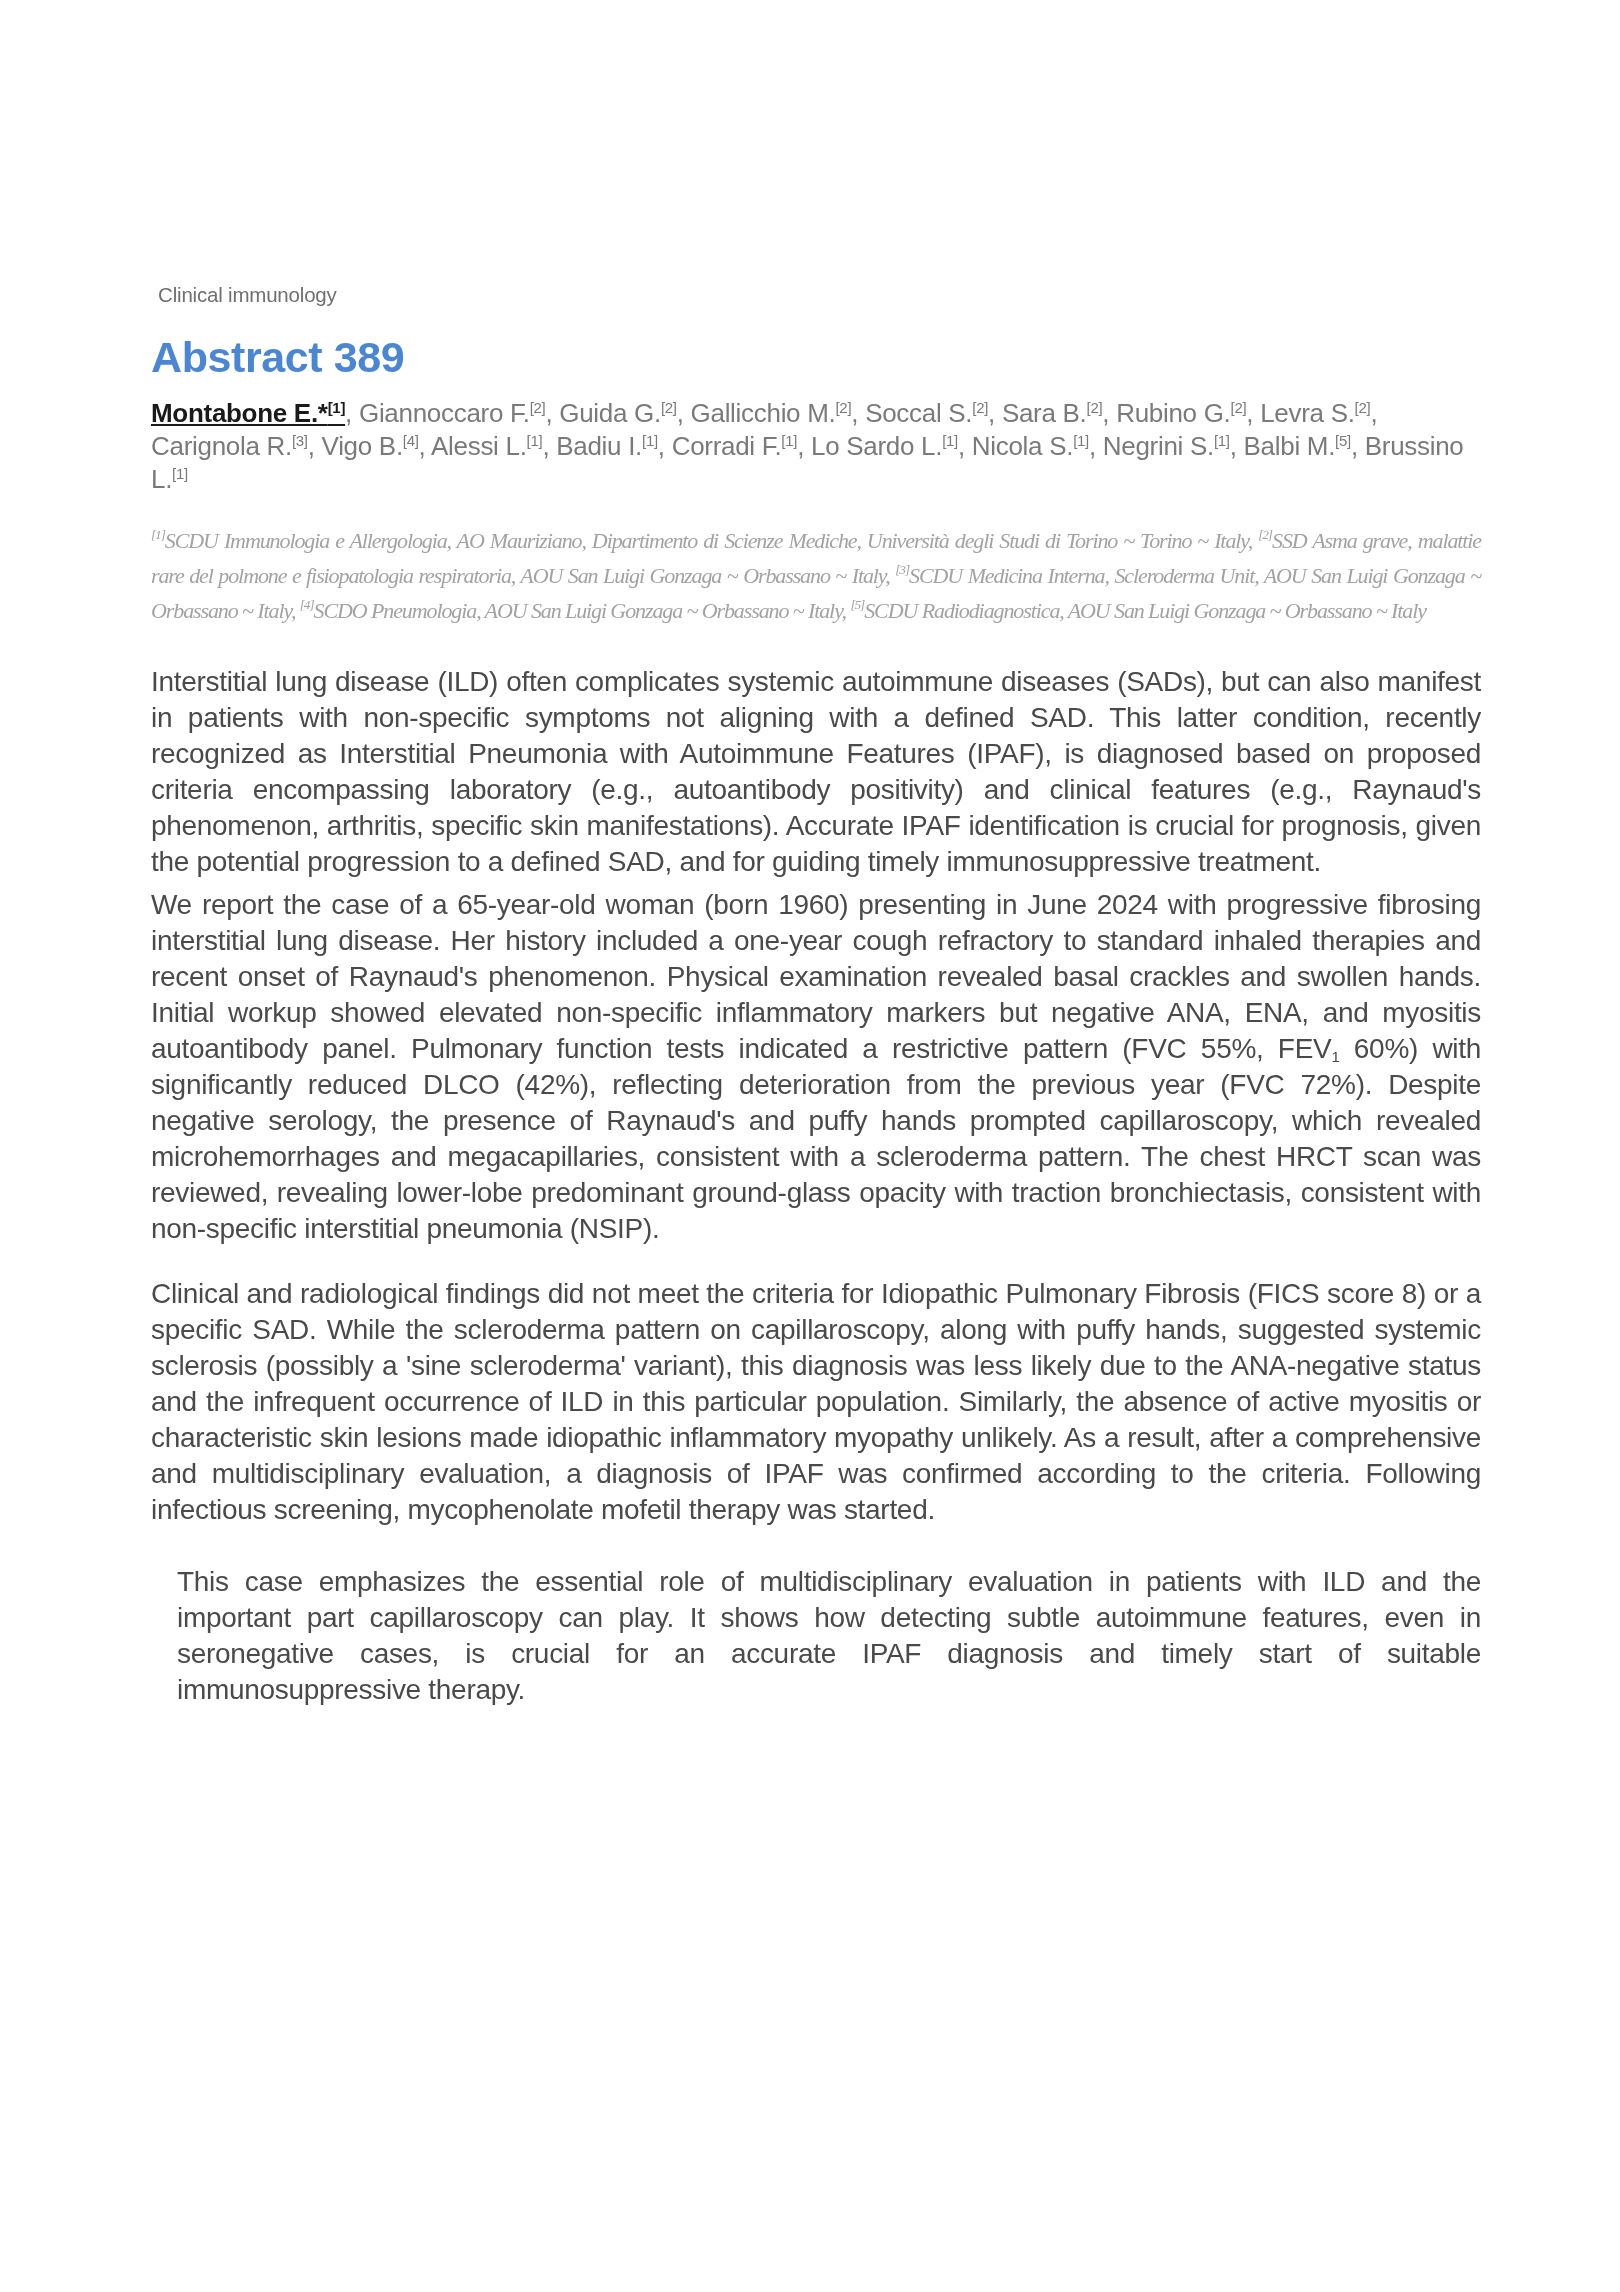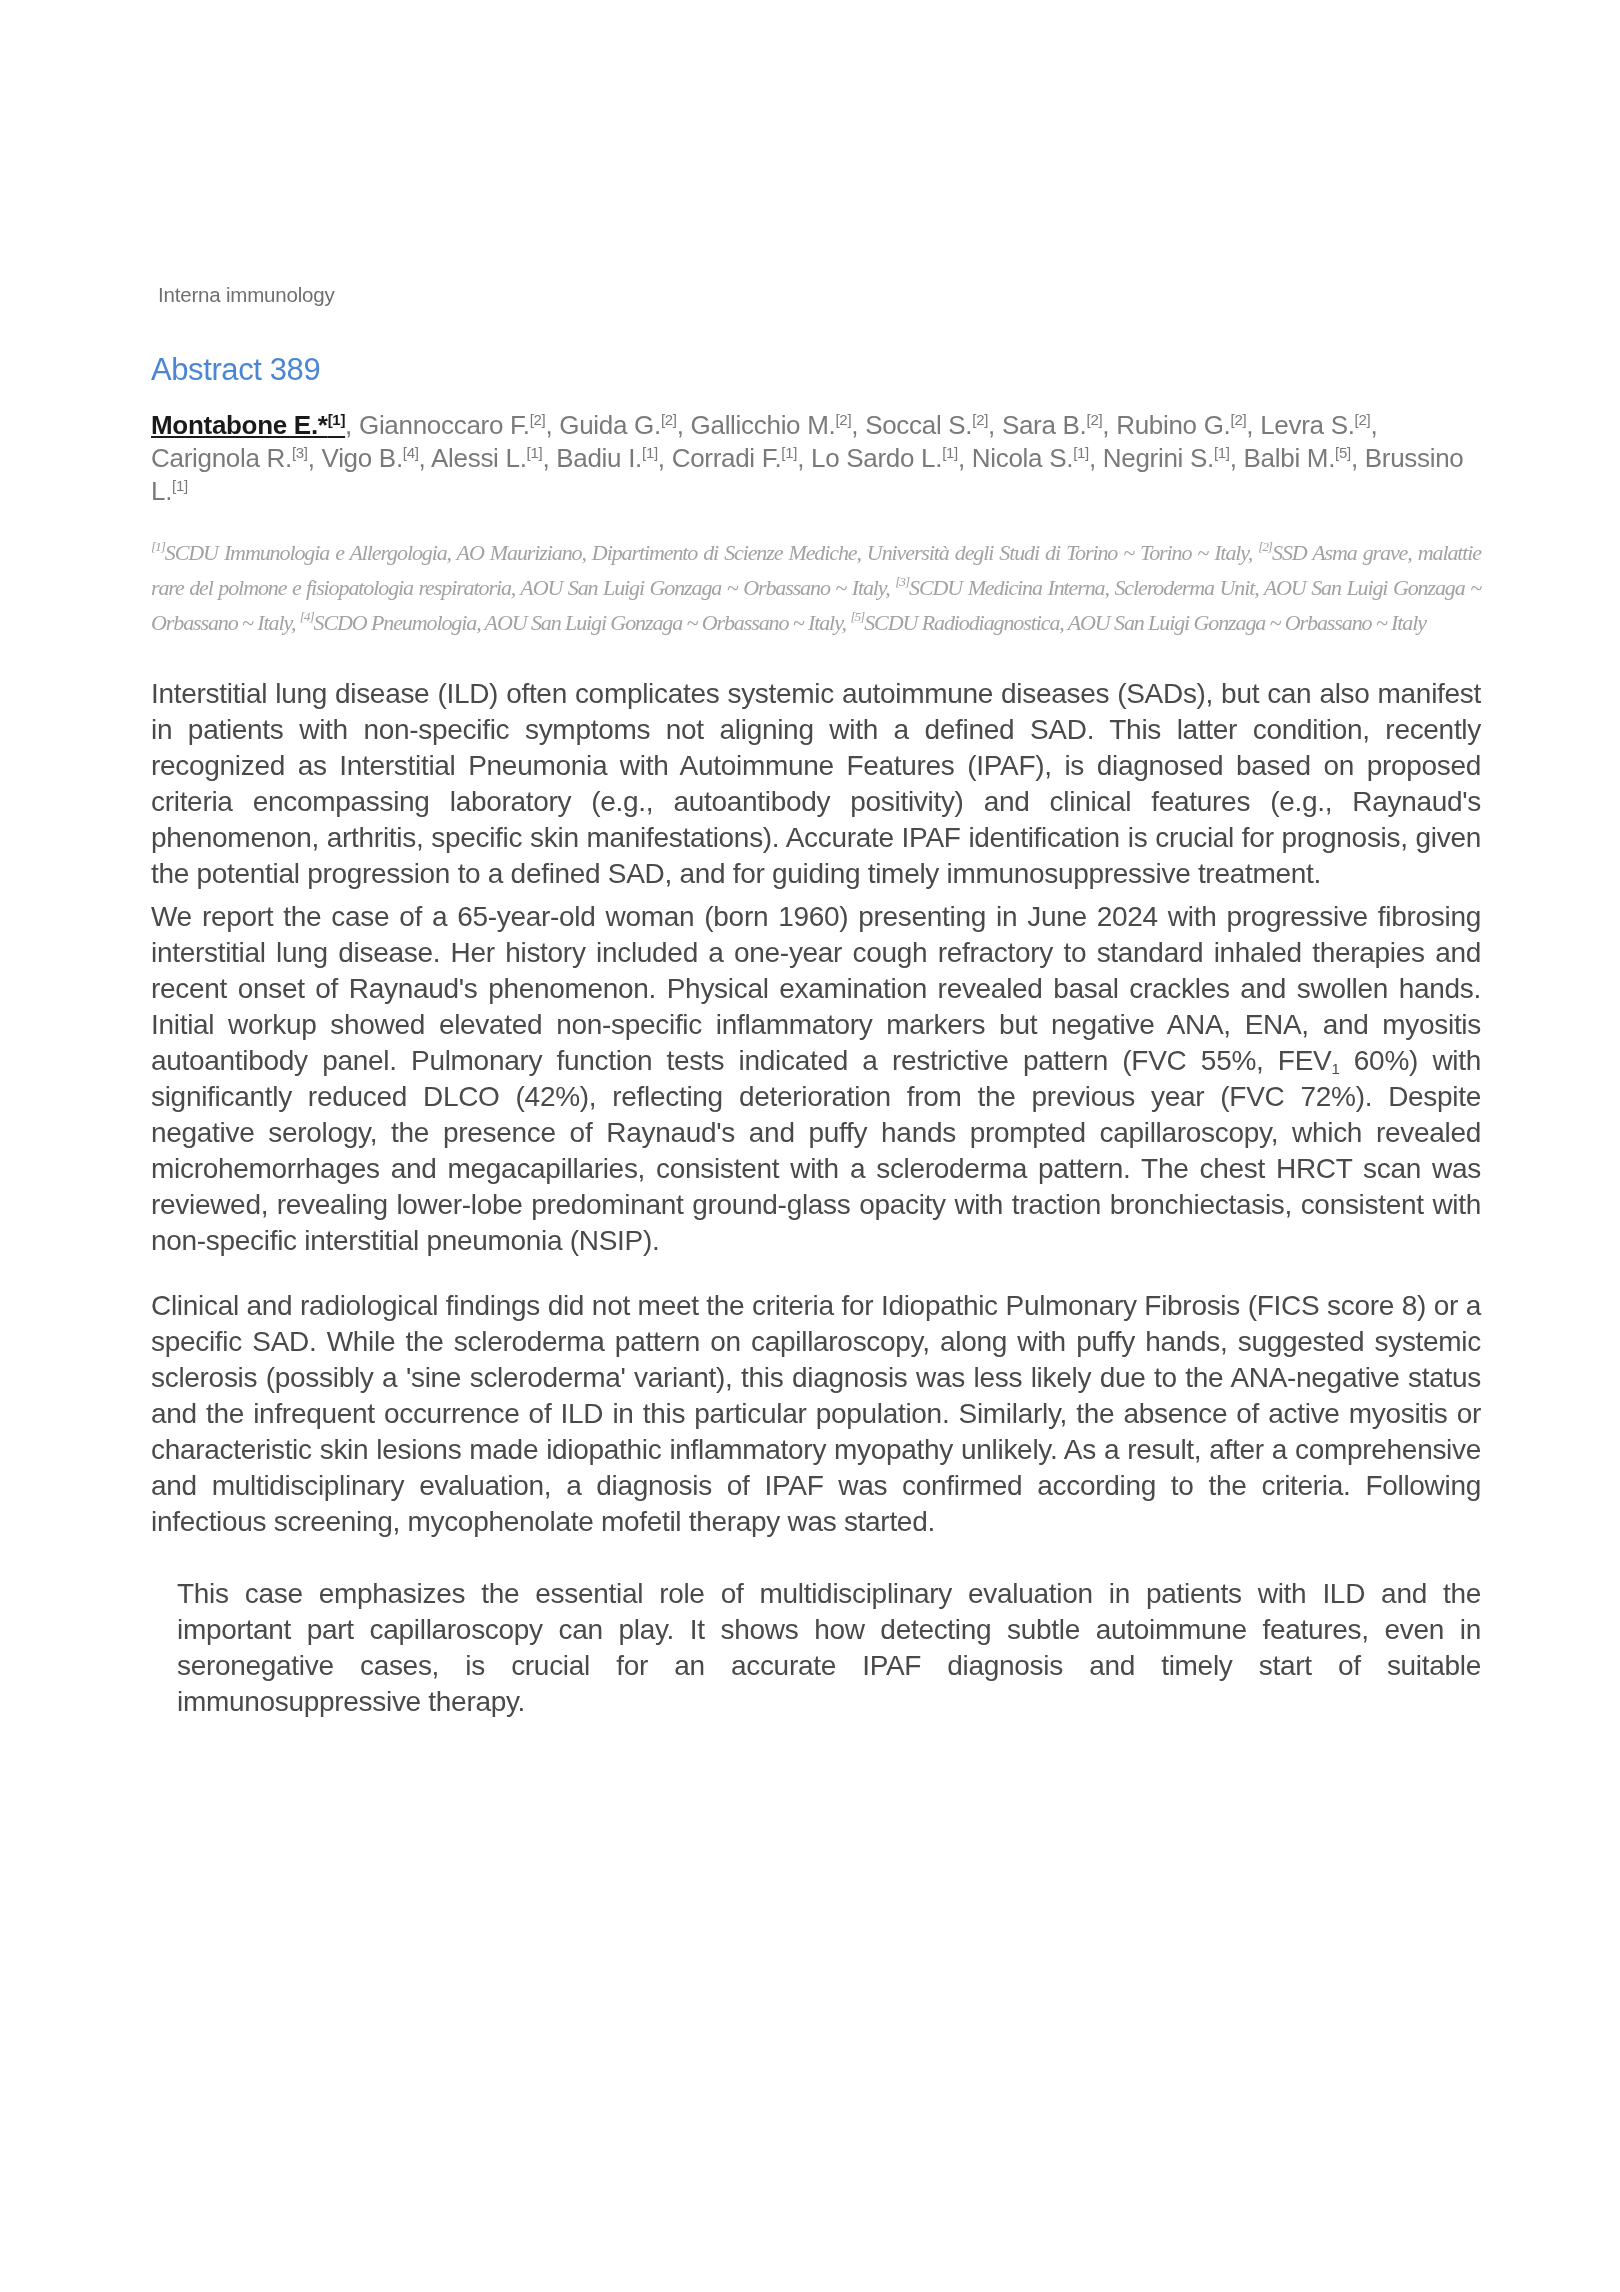--- a/index.html
+++ b/index.html
@@ -11,23 +11,23 @@
       width: 1330px;
       font-family: "Liberation Sans", sans-serif;
     }
     .category {
       font-size: 20.5px;
       color: #6f6f6f;
       margin-left: 7.1px;
       letter-spacing: -0.2px;
     }
     .abstract-number {
-      margin-top: 36px;
-      font-size: 31px;
-      font-weight: normal;
+      margin-top: 24px;
+      font-size: 43px;
+      font-weight: bold;
       color: #4a86d4;
       letter-spacing: -0.4px;
       line-height: 53px;
     }
     .title {
       margin-top: 9px;
       font-size: 28px;
       font-weight: bold;
       color: #3c3c3c;
       line-height: 35px;
@@ -81,21 +81,21 @@
     .body-paragraph sub {
       font-size: 15px;
       vertical-align: -3.6px;
       line-height: 0;
     }
   </style>
 </head>
 <body>
 
 <div class="page">
-  <div class="category">Interna immunology</div>
+  <div class="category">Clinical immunology</div>
   <div class="abstract-number">Abstract 389</div>
 
   <div class="authors" id="author-list"><span class="presenter"><span>Montabone E.*</span><sup>[1]</sup></span>, <span><span>Giannoccaro F.</span><sup>[2]</sup></span>, <span><span>Guida G.</span><sup>[2]</sup></span>, <span><span>Gallicchio M.</span><sup>[2]</sup></span>, <span><span>Soccal S.</span><sup>[2]</sup></span>, <span><span>Sara B.</span><sup>[2]</sup></span>, <span><span>Rubino G.</span><sup>[2]</sup></span>, <span><span>Levra S.</span><sup>[2]</sup></span>, <span><span>Carignola R.</span><sup>[3]</sup></span>, <span><span>Vigo B.</span><sup>[4]</sup></span>, <span><span>Alessi L.</span><sup>[1]</sup></span>, <span><span>Badiu I.</span><sup>[1]</sup></span>, <span><span>Corradi F.</span><sup>[1]</sup></span>, <span><span>Lo  Sardo L.</span><sup>[1]</sup></span>, <span><span>Nicola S.</span><sup>[1]</sup></span>, <span><span>Negrini S.</span><sup>[1]</sup></span>, <span><span>Balbi M.</span><sup>[5]</sup></span>, <span><span>Brussino L.</span><sup>[1]</sup></span></div>
 
   <div class="affiliations" id="affiliation-list"><span><sup>[1]</sup><span>SCDU Immunologia e Allergologia, AO Mauriziano, Dipartimento di Scienze Mediche, Università degli Studi di Torino ~ Torino ~ Italy, </span></span><span><sup>[2]</sup><span>SSD Asma grave, malattie rare del polmone e fisiopatologia respiratoria, AOU San Luigi Gonzaga ~ Orbassano ~ Italy, </span></span><span><sup>[3]</sup><span>SCDU Medicina Interna, Scleroderma Unit, AOU San Luigi Gonzaga ~ Orbassano ~ Italy, </span></span><span><sup>[4]</sup><span>SCDO Pneumologia, AOU San Luigi Gonzaga ~ Orbassano ~ Italy, </span></span><span><sup>[5]</sup><span>SCDU Radiodiagnostica, AOU San Luigi Gonzaga ~ Orbassano ~ Italy</span></span></div>
 
   <p class="body-paragraph p1">Interstitial lung disease (ILD) often complicates systemic autoimmune diseases (SADs), but can also manifest in patients with non-specific symptoms not aligning with a defined SAD. This latter condition, recently recognized as Interstitial Pneumonia with Autoimmune Features (IPAF), is diagnosed based on proposed criteria encompassing laboratory (e.g., autoantibody positivity) and clinical features (e.g., Raynaud's phenomenon, arthritis, specific skin manifestations). Accurate IPAF identification is crucial for prognosis, given the potential progression to a defined SAD, and for guiding timely immunosuppressive treatment.</p>
 
   <p class="body-paragraph p2"><span>We report the case of a 65-year-old woman (born 1960) presenting in June 2024 with progressive fibrosing interstitial lung disease. Her history included a one-year cough refractory to standard inhaled therapies and recent onset of Raynaud's phenomenon. Physical examination revealed basal crackles and swollen hands. Initial workup showed elevated non-specific inflammatory markers but negative ANA, ENA, and myositis autoantibody panel. Pulmonary function tests indicated a restrictive pattern (FVC 55%, FEV</span><sub>1</sub><span> 60%) with significantly reduced DLCO (42%), reflecting deterioration from the previous year (FVC 72%). Despite negative serology, the presence of Raynaud's and puffy hands prompted capillaroscopy, which revealed microhemorrhages and megacapillaries, consistent with a scleroderma pattern. The chest HRCT scan was reviewed, revealing lower-lobe predominant ground-glass opacity with traction bronchiectasis, consistent with non-specific interstitial pneumonia (NSIP).</span></p>
 

